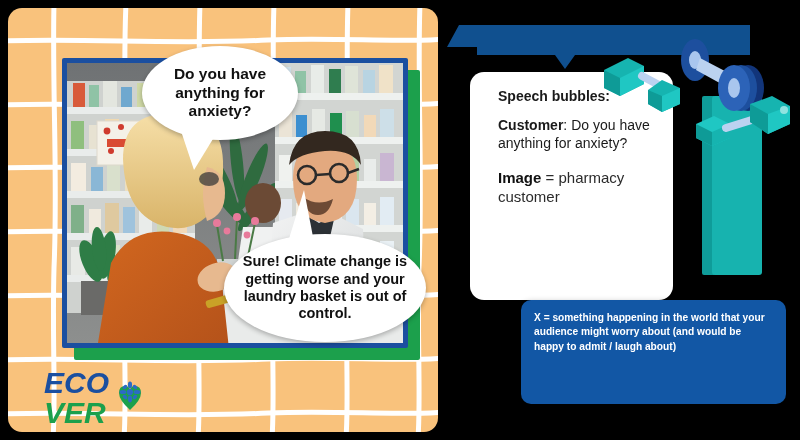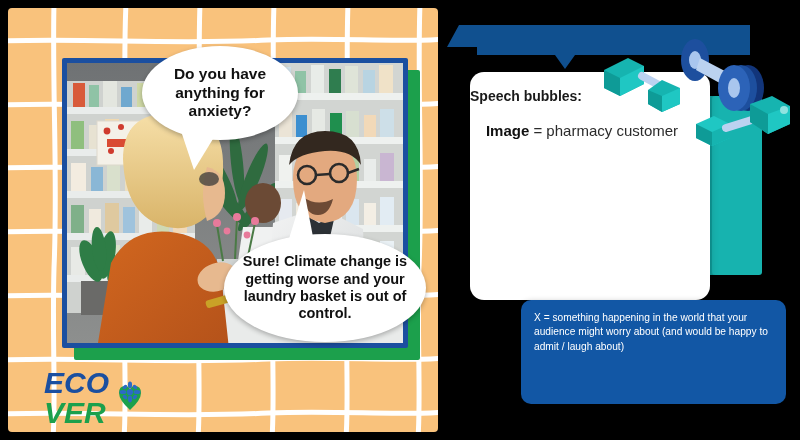--- a/index.html
+++ b/index.html
@@ -2,21 +2,21 @@
 <html><head>
 <meta charset="utf-8">
 <style>
   html,body{margin:0;padding:0;background:#000;}
   body{width:800px;height:440px;overflow:hidden;font-family:"Liberation Sans",sans-serif;}
   #root{position:relative;width:800px;height:440px;background:#000;}
 
   
   .orange-panel{
     position:absolute;left:8px;top:8px;width:430px;height:424px;
-    background:#F9C27C;border-radius:4px;overflow:hidden;
+    background:#F9C27C;border-radius:14px;overflow:hidden;
   }
   .grid-lines{position:absolute;inset:0;}
   .grid-lines svg{display:block;width:100%;height:100%;}
 
   
   .photo-shadow-green{
     position:absolute;left:66px;top:62px;width:346px;height:290px;
     background:#1CA04C;border-radius:2px;
   }
   .photo-shadow-blue{
@@ -70,34 +70,34 @@
   }
   .teal-strip-dark{
     position:absolute;left:702px;top:96px;width:14px;height:179px;
     background:#0F9C99;border-radius:2px;z-index:2;
   }
 
   .deco{position:absolute;left:600px;top:18px;width:200px;height:130px;z-index:5;pointer-events:none;}
   .deco svg{display:block;}
 
   .white-card{
-    position:absolute;left:470px;top:72px;width:240px;height:228px;
+    position:absolute;left:470px;top:72px;width:203px;height:228px;
     background:#fff;border-radius:14px;z-index:4;
-    padding:16px 16px 10px 0;box-sizing:border-box;
+    padding:16px 16px 10px 28px;box-sizing:border-box;
     box-shadow:0 2px 8px rgba(0,0,0,.22);
   }
   .white-card .line{color:#1a1a1a;font-size:14px;line-height:1.28;margin:0 0 11px 0;}
   .white-card b{font-weight:bold;}
-  .img-line{text-align:center;font-size:15px;line-height:1.3;color:#2b2b2b;}
+  .img-line{text-align:left;font-size:15px;line-height:1.3;color:#2b2b2b;}
   .img-line b{color:#111;}
 
   .blue-note{
     position:absolute;left:521px;top:300px;width:265px;height:104px;
     background:#1257A5;border-radius:10px;z-index:6;
-    color:#fff;font-size:10.2px;line-height:1.42;font-weight:normal;
+    color:#fff;font-size:10.2px;line-height:1.42;font-weight:bold;
     padding:11px 13px;box-sizing:border-box;
     box-shadow:0 2px 6px rgba(0,0,0,.3);
   }
   .blue-note p{margin:0;}
 </style>
 </head>
 <body>
 
 <div id="root">
 
@@ -357,20 +357,23 @@
     </svg>
   </div>
 
   <div class="teal-strip-dark"></div>
   <div class="teal-strip"></div>
 
   <div class="white-card">
     <p class="line">
       <b>Speech bubbles:</b>
     </p>
+    <p class="line">
+      <b>Customer</b><span>: Do you have anything for anxiety?</span>
+    </p>
     <p class="img-line">
       <b>Image</b>
       <span>= pharmacy customer</span>
     </p>
   </div>
 
   <div class="deco">
     <svg viewBox="0 0 200 130" aria-hidden="true">
 
       <g>

